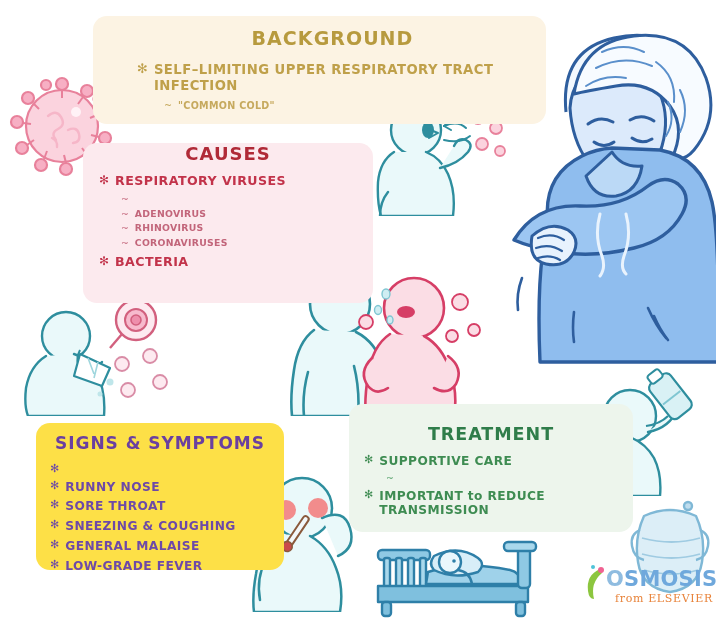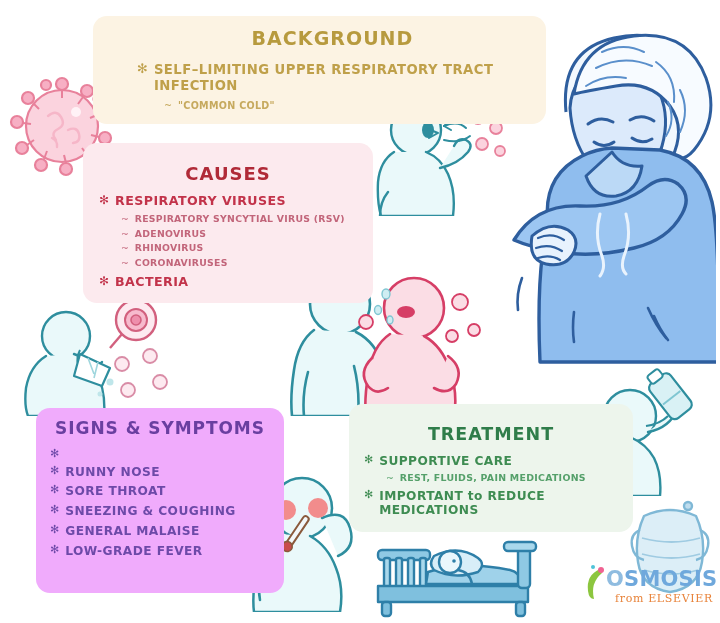--- a/index.html
+++ b/index.html
@@ -71,32 +71,32 @@
   #bg-main { margin: 13px 0 0 18px; color: #BFA04A; font-size: 13.2px; }
   #bg-main .bullet-mark { color: #BFA04A; font-size: 13px; }
   #bg-sub { margin: 7px 0 0 45px; color: #C6A95E; font-size: 9.6px; }
 
   
   #panel-causes {
     left: 83px; top: 143px; width: 290px; height: 160px;
     background: #FCEAEE;
   }
   #panel-causes .panel-title {
-    color: #B02A37; font-size: 18px; margin-top: 20px;
+    color: #B02A37; font-size: 18px; margin-top: 0;
   }
   #causes-list { margin: 10px 0 0 16px; }
   .causes-main { color: #C2334A; font-size: 12.6px; margin-bottom: 4px; }
   .causes-main .bullet-mark { color: #C2334A; font-size: 12px; }
   .causes-sub { color: #C2657A; font-size: 9.3px; margin: 0 0 3.5px 22px; }
   .causes-sub .sub-mark { color: #C2657A; }
 
   
   #panel-signs {
-    left: 36px; top: 408px; width: 248px; height: 185px;
-    background: #f0abfc;
+    left: 36px; top: 423px; width: 248px; height: 147px;
+    background: #fde047;
   }
   #panel-signs .panel-title {
     color: #6A3FA0; font-size: 17px; margin-top: 10px;
   }
   #signs-list { margin: 10px 0 0 14px; }
   .signs-item { color: #6D49A8; font-size: 12.2px; margin-bottom: 5.5px; }
   .signs-item .bullet-mark { color: #6D49A8; font-size: 11px; }
 
   
   #panel-treatment {
@@ -412,21 +412,20 @@
 
   <div class="panel" id="panel-causes">
     <div class="panel-title">CAUSES</div>
     <div id="causes-list">
       <div class="bullet-row causes-main">
         <span class="bullet-mark">✻</span>
         <span class="bullet-text">RESPIRATORY VIRUSES</span>
       </div>
       <div class="sub-row causes-sub">
         <span class="sub-mark">~</span>
-        <span class="sub-text">RESPIRATORY SYNCYTIAL VIRUS (RSV)</span>
       </div>
       <div class="sub-row causes-sub">
         <span class="sub-mark">~</span>
         <span class="sub-text">ADENOVIRUS</span>
       </div>
       <div class="sub-row causes-sub">
         <span class="sub-mark">~</span>
         <span class="sub-text">RHINOVIRUS</span>
       </div>
       <div class="sub-row causes-sub">
@@ -471,26 +470,25 @@
 
   <div class="panel" id="panel-treatment">
     <div class="panel-title">TREATMENT</div>
     <div id="treat-list">
       <div class="bullet-row treat-main">
         <span class="bullet-mark">✻</span>
         <span class="bullet-text">SUPPORTIVE CARE</span>
       </div>
       <div class="sub-row treat-sub">
         <span class="sub-mark">~</span>
-        <span class="sub-text">REST, FLUIDS, PAIN MEDICATIONS</span>
       </div>
       <div class="bullet-row treat-main treat-multiline">
         <span class="bullet-mark">✻</span>
         <span>
-          <span class="bullet-text" style="display:block;">IMPORTANT to REDUCE MEDICATIONS</span>
+          <span class="bullet-text" style="display:block;">IMPORTANT to REDUCE TRANSMISSION</span>
         </span>
       </div>
     </div>
   </div>
 
   <div id="osmosis-logo">
     <svg style="position:absolute; left:0; top:2px;" width="24" height="34" viewBox="0 0 24 34">
       <path d="M16 4 q-14 6 -12 22 q1 8 6 8 q-4 -16 8 -26z" fill="#8CC63F"></path>
       <circle cx="17" cy="5" r="3" fill="#F06292"></circle>
       <circle cx="9" cy="2" r="2" fill="#4FC3D9"></circle>

